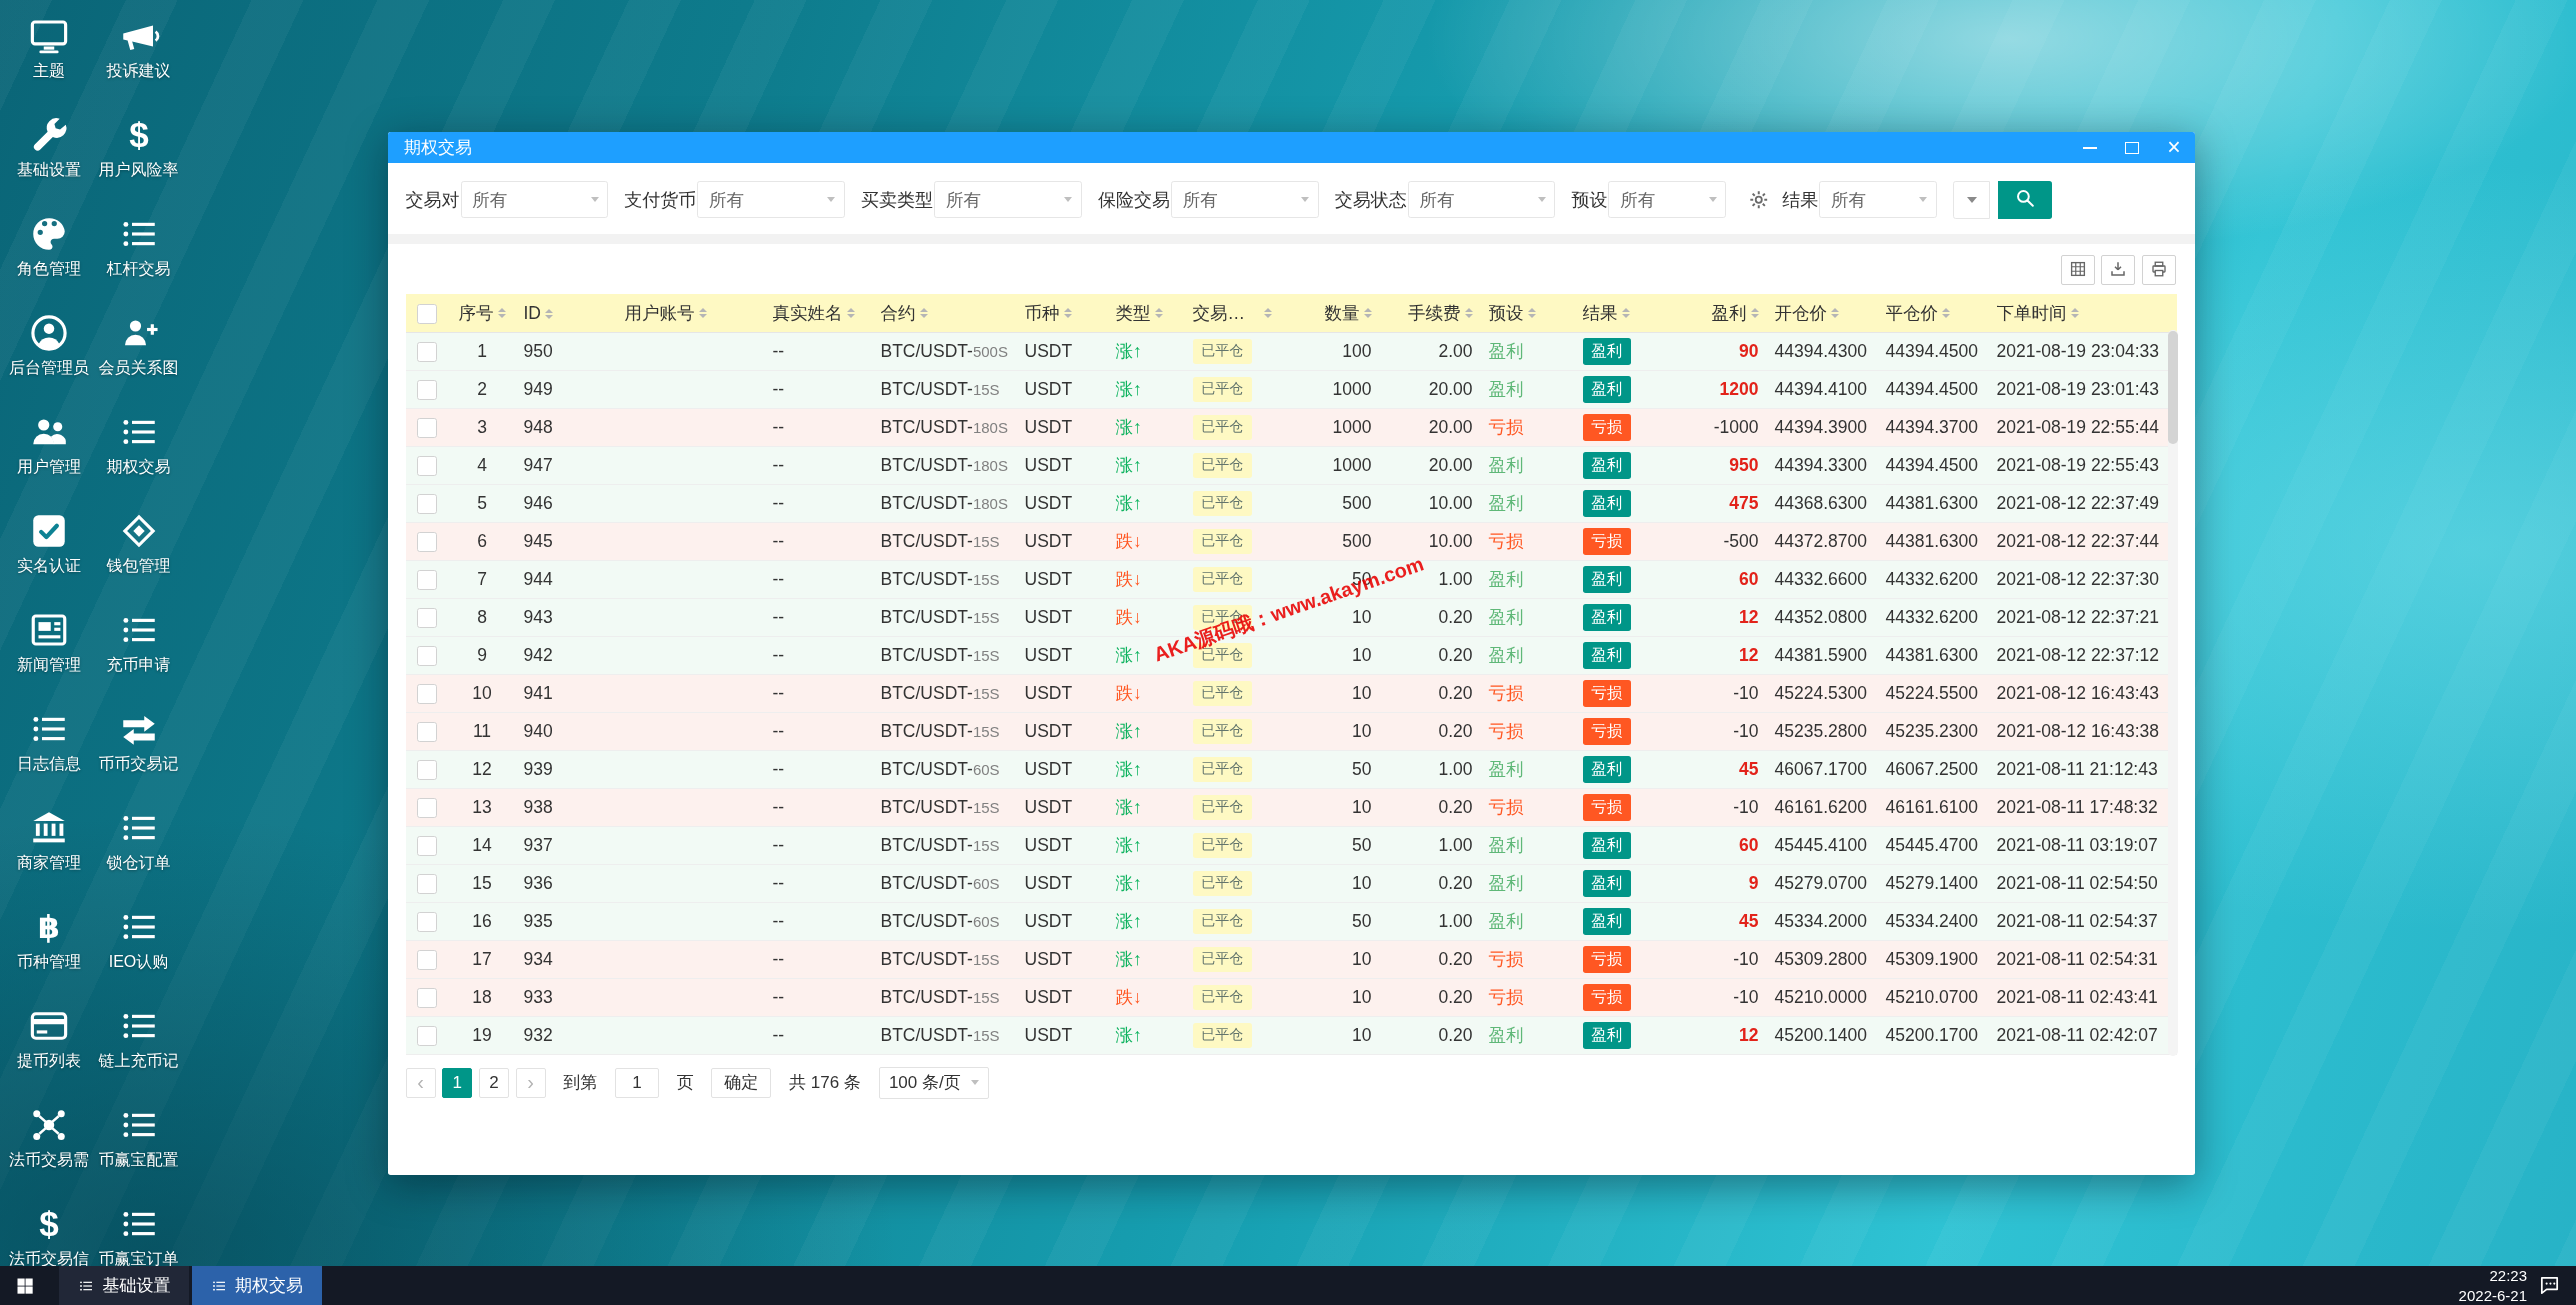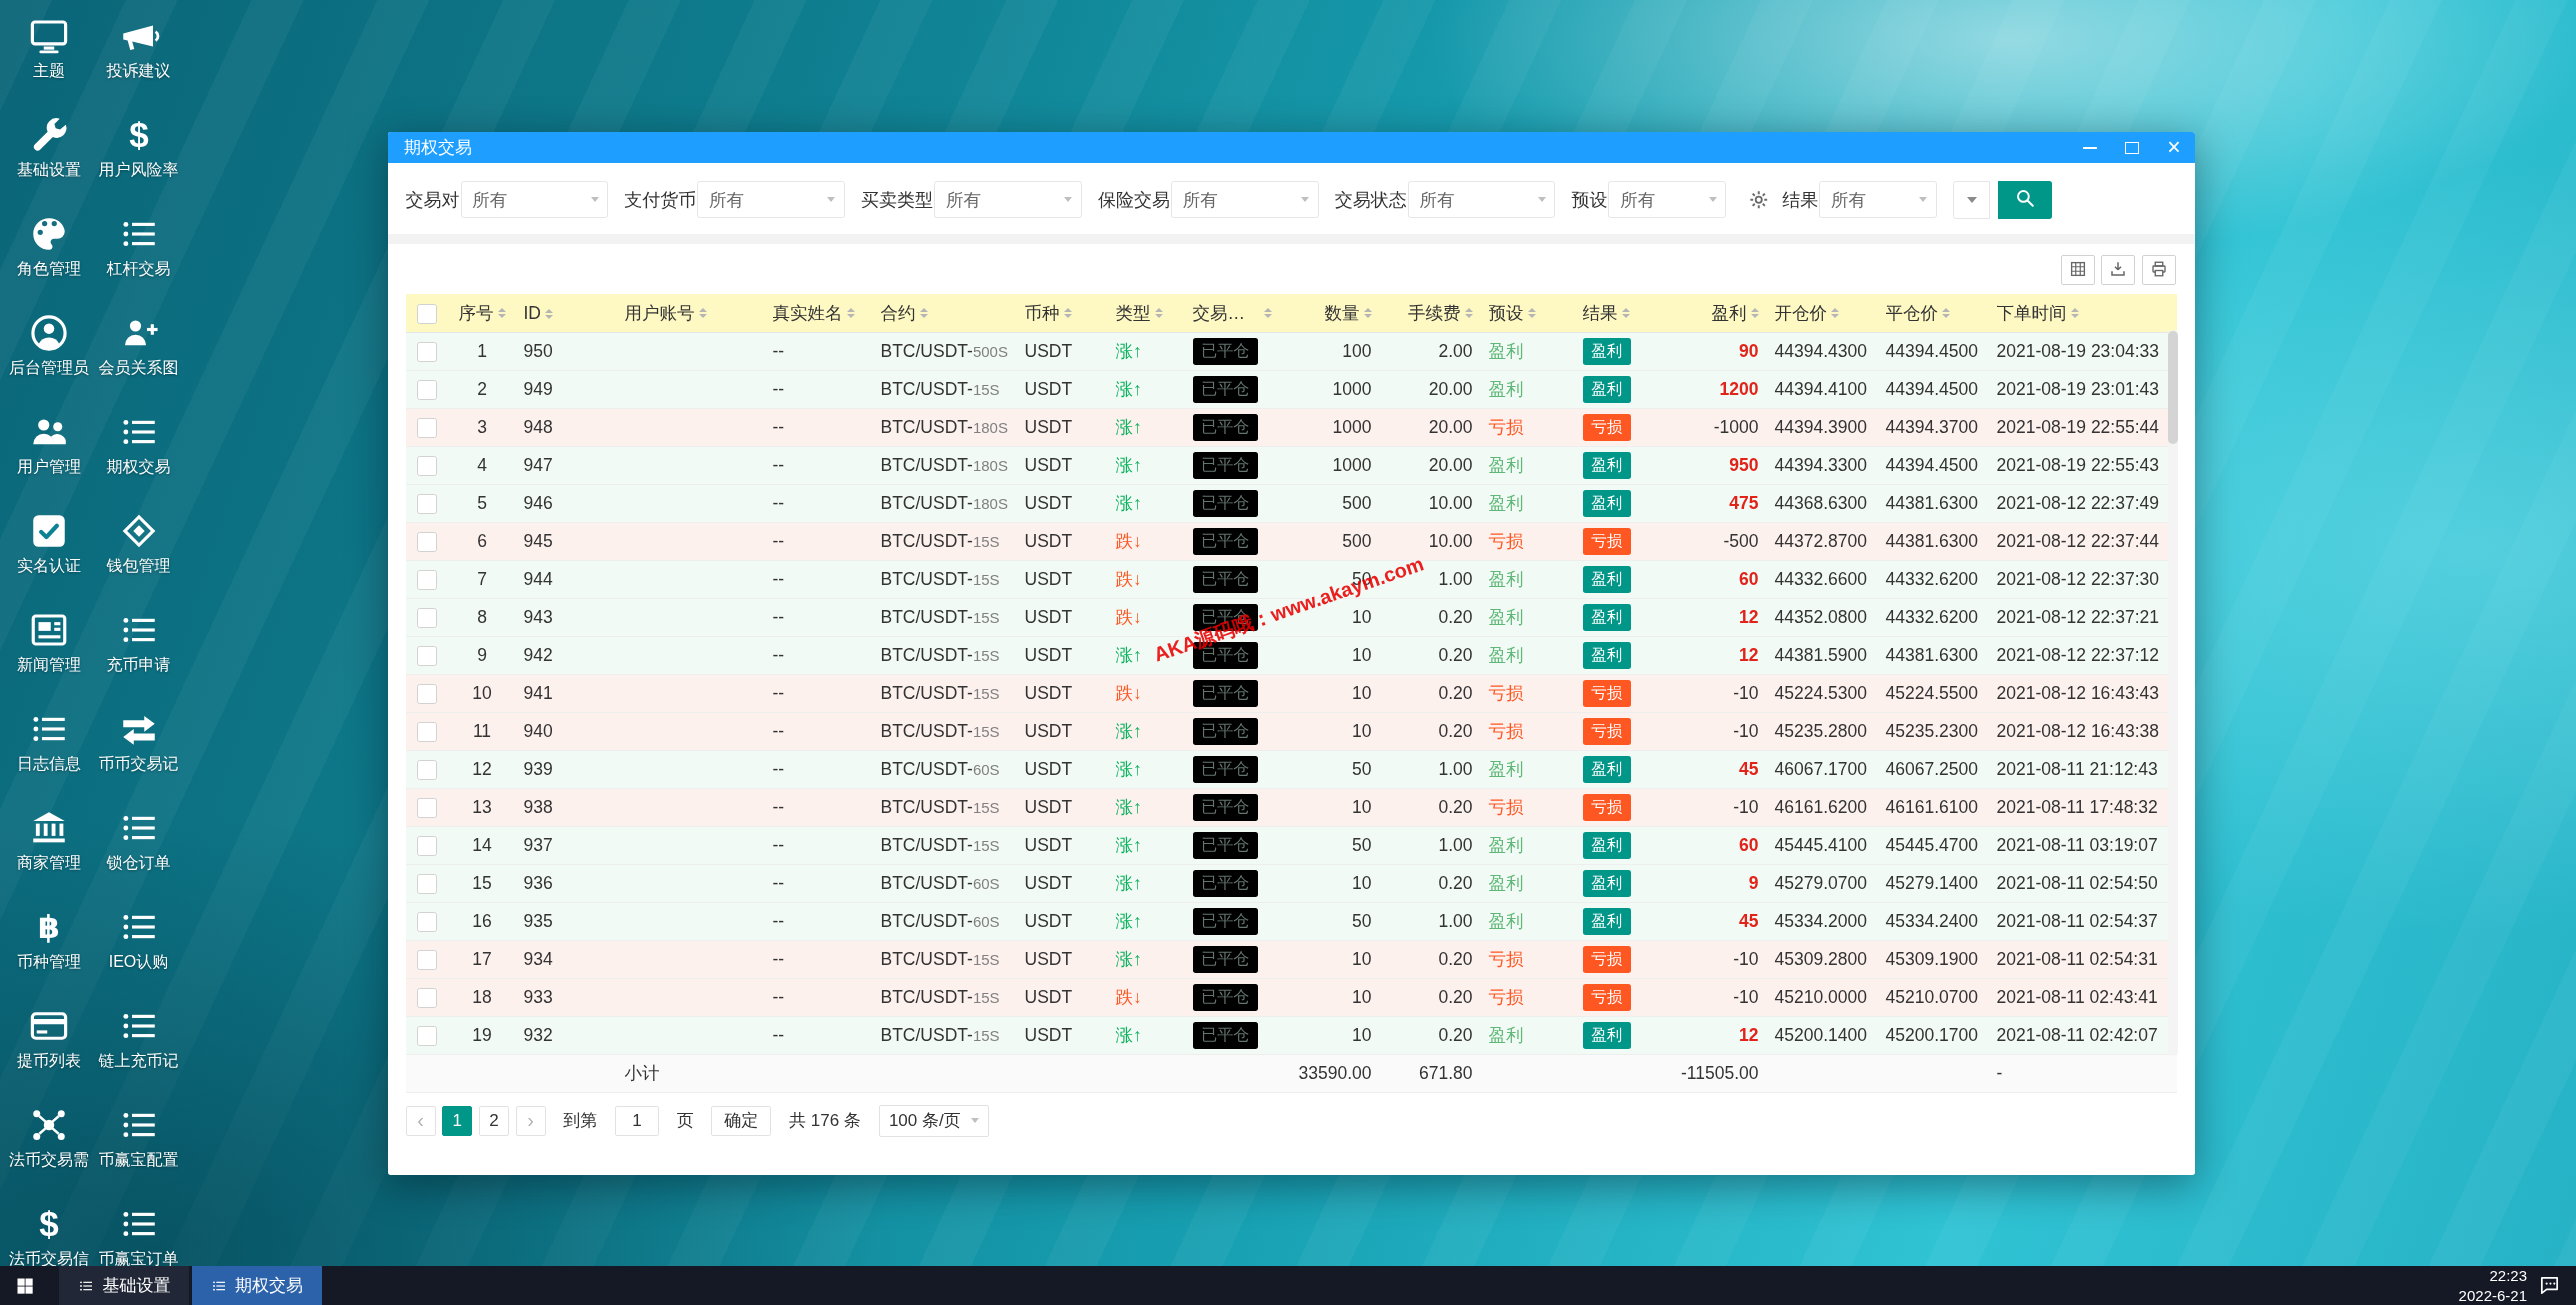--- a/index.html
+++ b/index.html
@@ -60,21 +60,21 @@
   .th-label{display:inline-block;max-width:100%;overflow:hidden;text-overflow:ellipsis;white-space:nowrap;vertical-align:middle;}
   .th-label.clip{max-width:67px;}
   .sort{display:inline-flex;flex-direction:column;align-items:center;margin-left:4px;vertical-align:middle;}
   .sort .up{width:0;height:0;border-left:4px solid transparent;border-right:4px solid transparent;border-bottom:4.7px solid #b5b5b5;margin-bottom:2px;}
   .sort .down{width:0;height:0;border-left:4px solid transparent;border-right:4px solid transparent;border-top:4.7px solid #b5b5b5;}
   .cb{display:inline-block;width:18px;height:18px;border:0.7px solid #d2d2d2;border-radius:2.7px;background:#fff;vertical-align:middle;cursor:pointer;}
   tr.row-win td{background:#f2faf5;}
   tr.row-loss td{background:#fdf1ee;}
   .period{font-size:15px;color:#808080;}
   .type-up{color:#0eb35f;} .type-down{color:#FF5722;}
-  .badge-status{display:inline-block;padding:3.4px 8.7px;border-radius:2.7px;background:#000000;color:#63756d;font-size:16px;}
+  .badge-status{display:inline-block;padding:3.4px 8.7px;border-radius:2.7px;background:#fef9c3;color:#63756d;font-size:14px;}
   .badge-win{display:inline-block;padding:3.4px 8.7px;border-radius:2.7px;background:#009688;color:#fff;font-size:15.5px;}
   .badge-loss{display:inline-block;padding:3.4px 8.7px;border-radius:2.7px;background:#FF5722;color:#fff;font-size:15.5px;}
   .preset-win{color:#5FB878;} .preset-loss{color:#FF5722;}
   .profit-pos{color:#e2231a;font-weight:bold;} .profit-neg{color:#333;}
   tr.subtotal td{background:#fafafa;border-top:0.7px solid #e6e6e6;color:#333;}
   
   .vscroll{position:absolute;right:17.5px;top:198px;width:9.4px;height:726px;background:#f4f4f4;border-radius:4.7px;}
   .vthumb{position:absolute;left:0;top:1.3px;width:9.4px;height:113px;background:#d4d4d4;border-radius:4.7px;cursor:pointer;}
   .watermark{position:absolute;left:759px;top:464px;transform:rotate(-19deg);color:rgba(232,0,0,0.88);
     font-size:20px;font-weight:bold;white-space:nowrap;pointer-events:none;}
@@ -896,39 +896,20 @@
               <td><span class="badge-status">已平仓</span></td>
               <td class="al-right">10</td>
               <td class="al-right">0.20</td>
               <td><span class="preset-win">盈利</span></td>
               <td><span class="badge-win">盈利</span></td>
               <td class="al-right"><span class="profit-pos">12</span></td>
               <td>45200.1400</td>
               <td>45200.1700</td>
               <td>2021-08-11 02:42:07</td>
             </tr>
-            <tr class="subtotal">
-              <td class="al-center"></td>
-              <td class="al-center"></td>
-              <td></td>
-              <td>小计</td>
-              <td></td>
-              <td></td>
-              <td></td>
-              <td></td>
-              <td></td>
-              <td class="al-right">33590.00</td>
-              <td class="al-right">671.80</td>
-              <td></td>
-              <td></td>
-              <td class="al-right">-11505.00</td>
-              <td></td>
-              <td></td>
-              <td>-</td>
-            </tr>
           </tbody>
       </table>
     </div>
 
     <div class="vscroll">
       <div class="vthumb"></div>
     </div>
     <div class="watermark">AKA源码哦：www.akaym.com</div>
 
     <div class="pagination" id="pagination">

